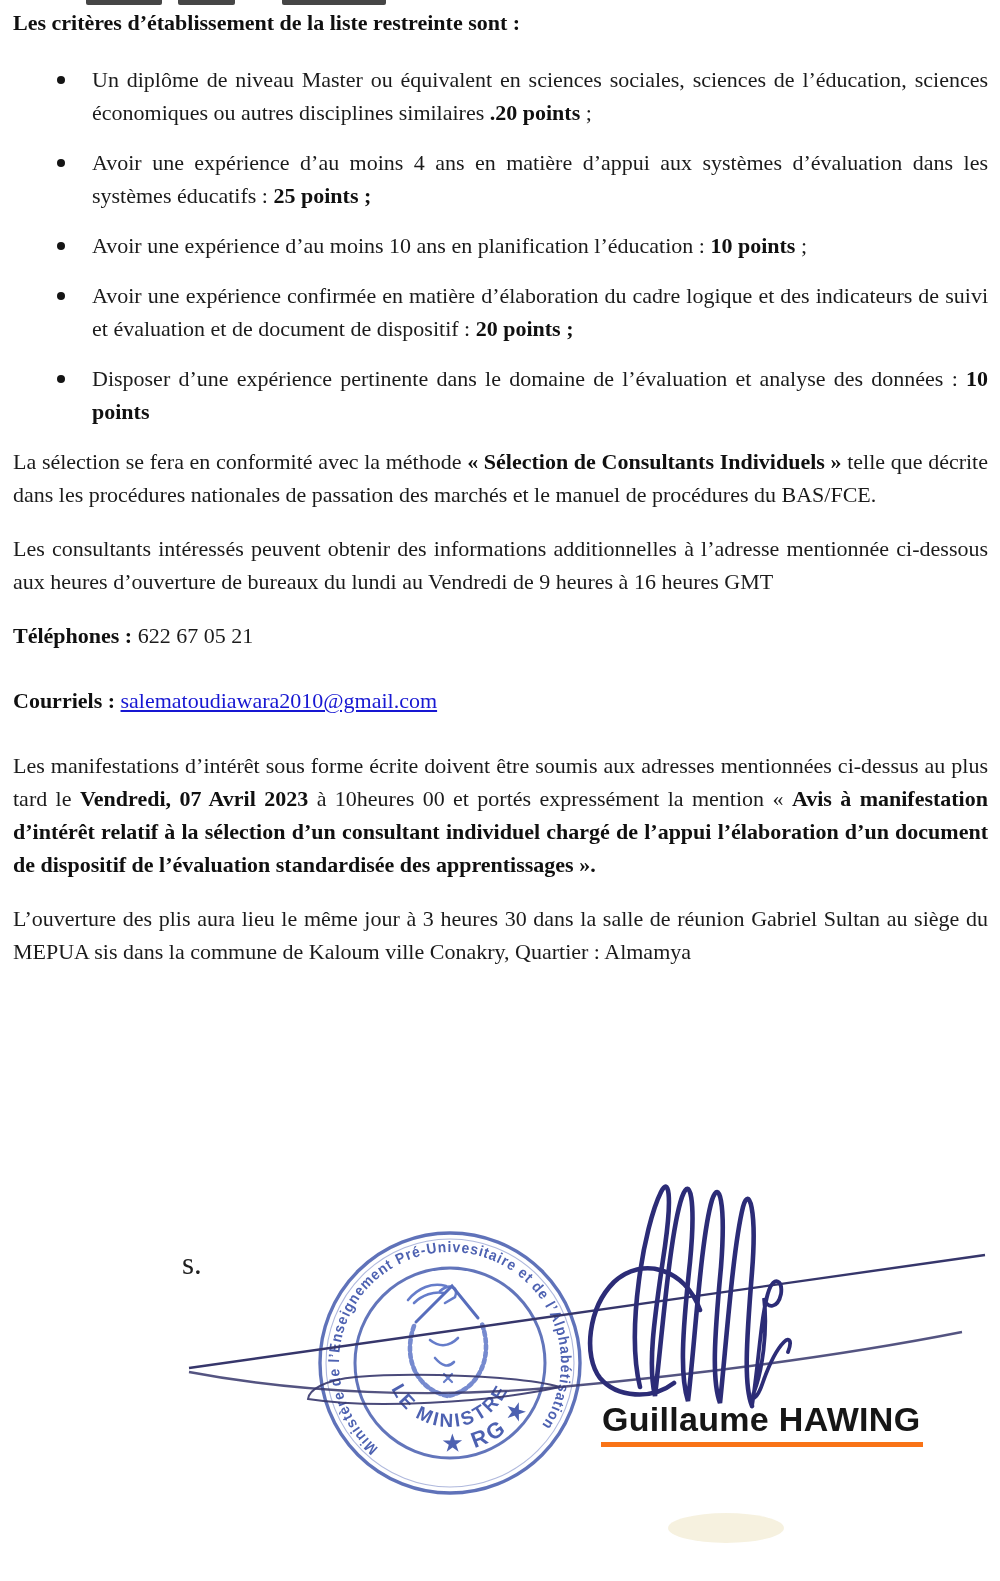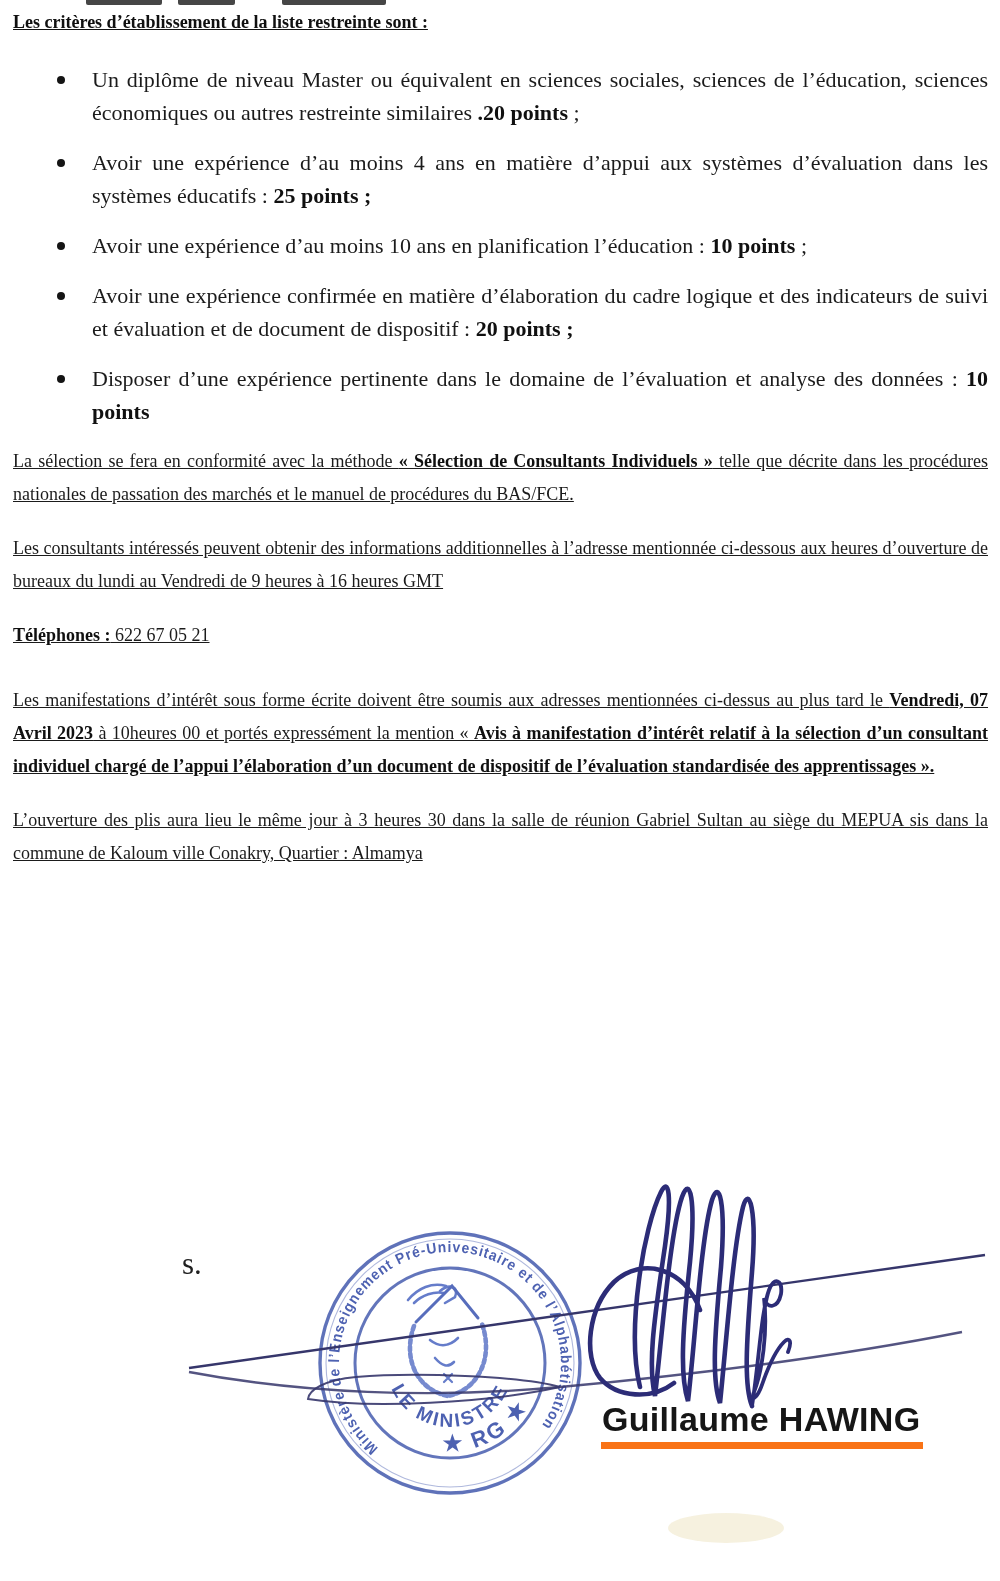--- a/index.html
+++ b/index.html
@@ -2,21 +2,21 @@
 <html><head>
 <meta charset="utf-8">
 <style>
   html,body{margin:0;padding:0;background:#ffffff;}
   body{
     width:1000px;height:1581px;position:relative;overflow:hidden;
     font-family:"Liberation Serif", serif;color:#1b1b1b;
   }
   
   #doc-blocks{position:absolute;left:13px;top:6px;width:975px;}
-  #doc-blocks p{margin:0;font-size:18px;line-height:33px;text-align:justify;text-decoration:underline;}
+  #doc-blocks p{margin:0;font-size:22px;line-height:33px;text-align:justify;}
   p.heading{font-weight:bold;margin-bottom:24px !important;color:#111;}
   p.paragraph{margin-bottom:21px !important;}
   p.contact{margin-bottom:32px !important;text-align:left !important;}
   .bullet{
     position:relative;margin:0 0 17px 0;padding-left:79px;
     font-size:22px;line-height:33px;text-align:justify;
   }
   .dot{
     position:absolute;left:44px;top:13px;width:8px;height:8px;
     background:#141414;border-radius:50%;
@@ -32,42 +32,43 @@
   #signature-area{position:absolute;left:0;top:1150px;width:1000px;height:431px;}
   #sig-svg{position:absolute;left:0;top:0;}
   #fragment{
     position:absolute;left:182px;top:96px;font-size:31px;color:#1f1f1f;
     font-family:"Liberation Serif", serif;
   }
   #signatory{
     position:absolute;left:601px;top:250px;
     font-family:"Liberation Sans", sans-serif;font-weight:bold;
     font-size:34px;letter-spacing:.3px;color:#161616;
-    border-bottom:7px solid #f97316;padding:0 3px 3px 1px;
+    border-bottom:5px solid #f97316;padding:0 3px 3px 1px;
   }
 </style>
 </head>
 <body>
 
 <main>
 
   <div class="top-mark" id="tm1"></div>
   <div class="top-mark" id="tm2"></div>
   <div class="top-mark" id="tm3"></div>
 
   <div id="doc-blocks">
       <p class="heading"><strong class="b">Les critères d’établissement de la liste restreinte sont :</strong></p>
-      <div class="bullet"><span class="dot"></span><span><span>Un diplôme de niveau Master ou équivalent en sciences sociales, sciences de l’éducation, sciences économiques ou autres restreinte similaires </span><strong class="b">.20 points</strong><span> ;</span></span></div>
+      <div class="bullet"><span class="dot"></span><span><span>Un diplôme de niveau Master ou équivalent en sciences sociales, sciences de l’éducation, sciences économiques ou autres disciplines similaires </span><strong class="b">.20 points</strong><span> ;</span></span></div>
       <div class="bullet"><span class="dot"></span><span><span>Avoir une expérience d’au moins 4 ans en matière d’appui aux systèmes d’évaluation dans les systèmes éducatifs : </span><strong class="b">25 points ;</strong></span></div>
       <div class="bullet"><span class="dot"></span><span><span>Avoir une expérience d’au moins 10 ans en planification l’éducation : </span><strong class="b">10 points</strong><span> ;</span></span></div>
       <div class="bullet"><span class="dot"></span><span><span>Avoir une expérience confirmée en matière d’élaboration du cadre logique et des indicateurs de suivi et évaluation et de document de dispositif : </span><strong class="b">20 points ;</strong></span></div>
       <div class="bullet"><span class="dot"></span><span><span>Disposer d’une expérience pertinente dans le domaine de l’évaluation et analyse des données : </span><strong class="b">10 points</strong></span></div>
       <p class="paragraph"><span>La sélection se fera en conformité avec la méthode </span><strong class="b">« Sélection de Consultants Individuels »</strong><span> telle que décrite dans les procédures nationales de passation des marchés et le manuel de procédures du BAS/FCE.</span></p>
       <p class="paragraph"><span>Les consultants intéressés peuvent obtenir des informations additionnelles à l’adresse mentionnée ci-dessous aux heures d’ouverture de bureaux du lundi au Vendredi de 9 heures à 16 heures GMT</span></p>
       <p class="contact"><strong class="b">Téléphones :</strong><span> 622 67 05 21</span></p>
+      <p class="contact"><strong class="b">Courriels :</strong><span> </span><a class="link" href="#">salematoudiawara2010@gmail.com</a></p>
       <p class="paragraph"><span>Les manifestations d’intérêt sous forme écrite doivent être soumis aux adresses mentionnées ci-dessus au plus tard le </span><strong class="b">Vendredi, 07 Avril 2023</strong><span> à 10heures 00 et portés expressément la mention « </span><strong class="b">Avis à manifestation d’intérêt relatif à la sélection d’un consultant individuel chargé de l’appui l’élaboration d’un document de dispositif de l’évaluation standardisée des apprentissages ».</strong></p>
       <p class="paragraph"><span>L’ouverture des plis aura lieu le même jour à 3 heures 30 dans la salle de réunion Gabriel Sultan au siège du MEPUA sis dans la commune de Kaloum ville Conakry, Quartier : Almamya</span></p>
     </div>
 
   <section id="signature-area">
 
     <span id="fragment">s.</span>
 
     <svg id="sig-svg" width="1000" height="431" viewBox="0 0 1000 431">
       <defs>

